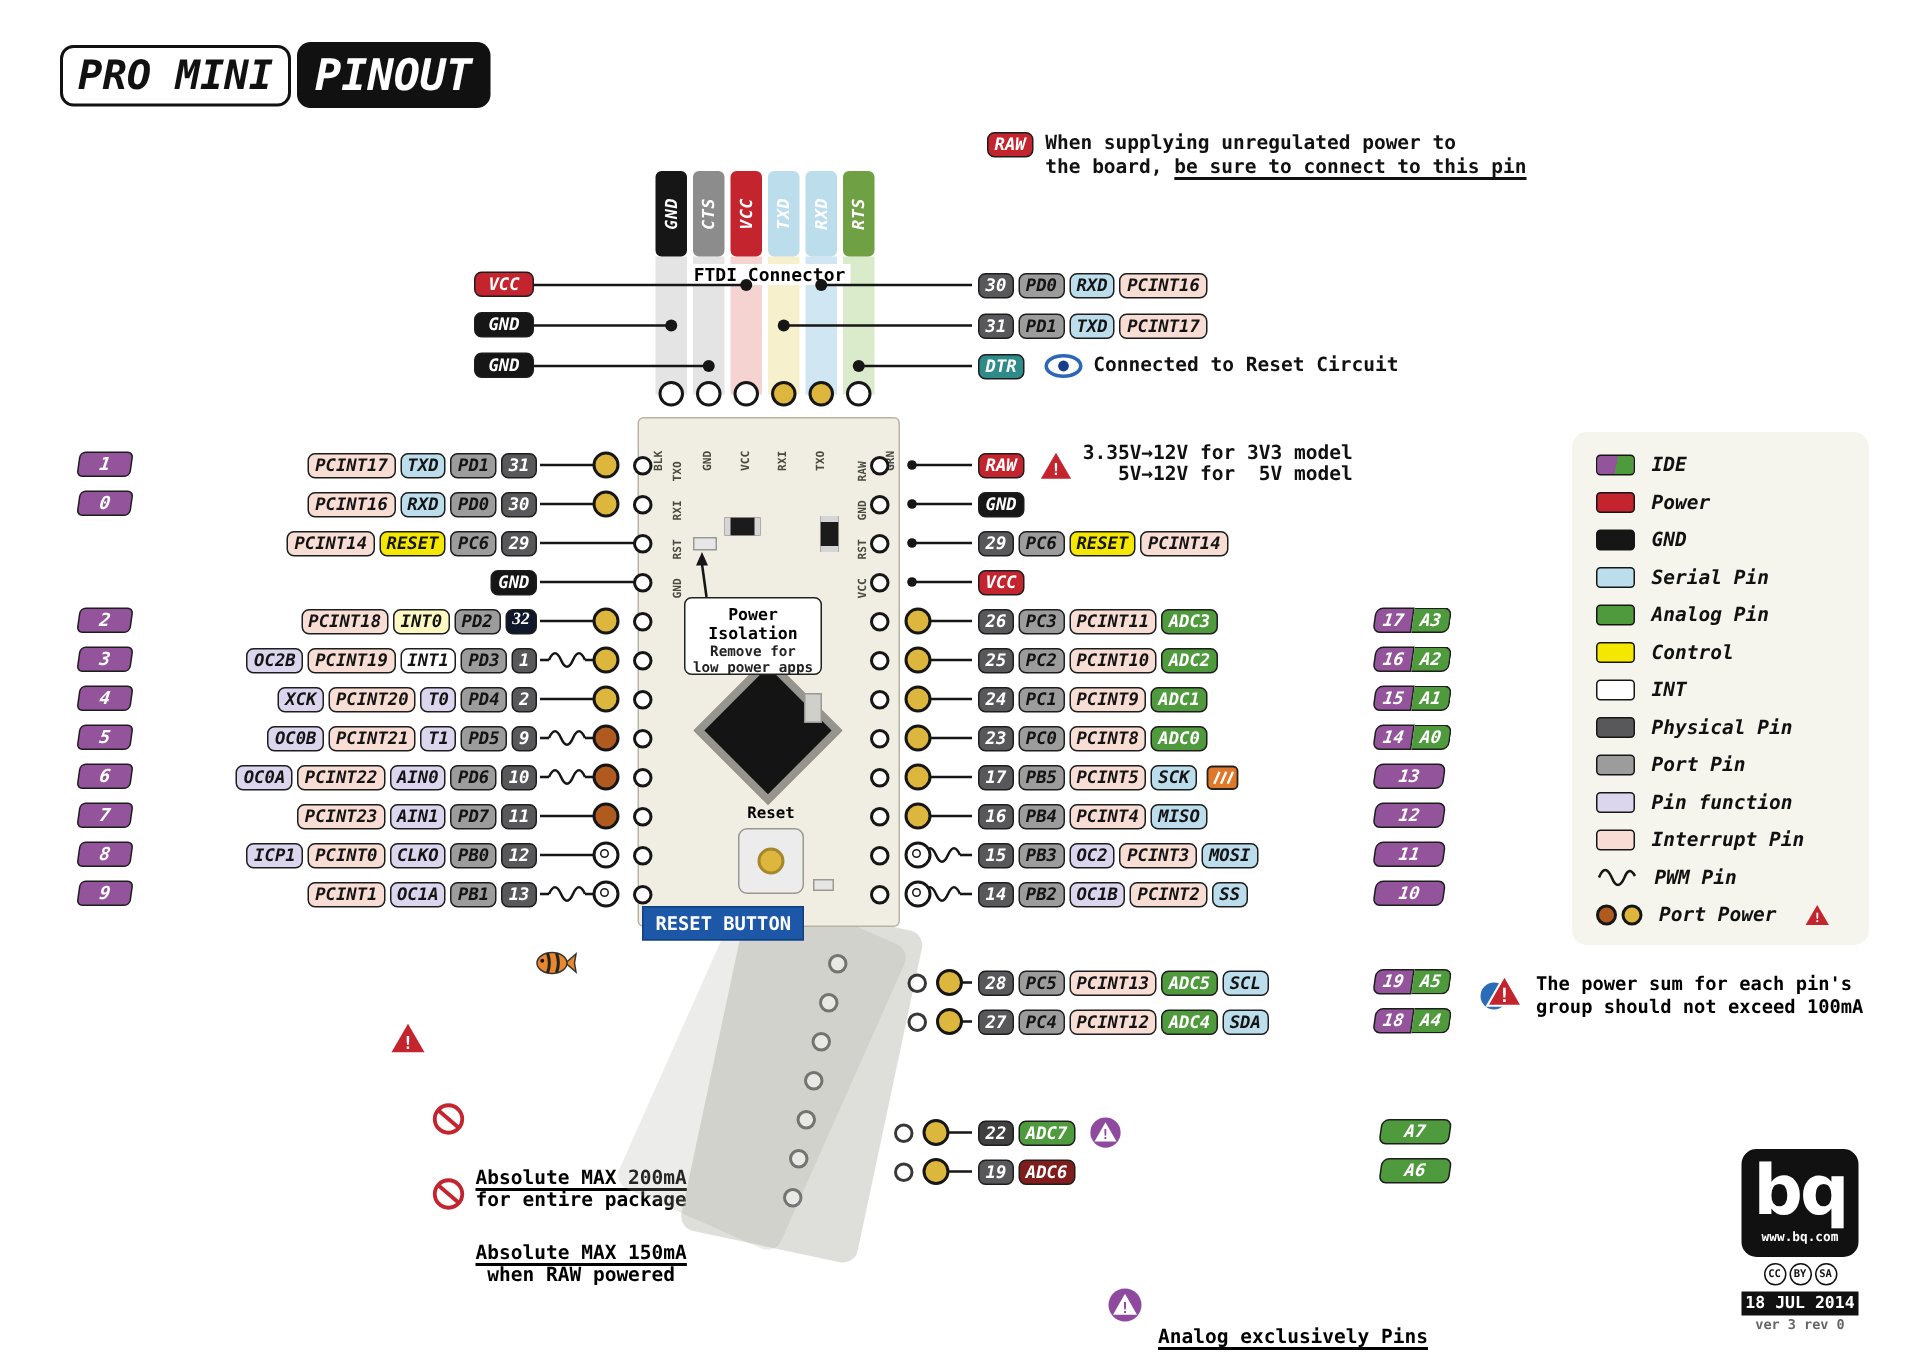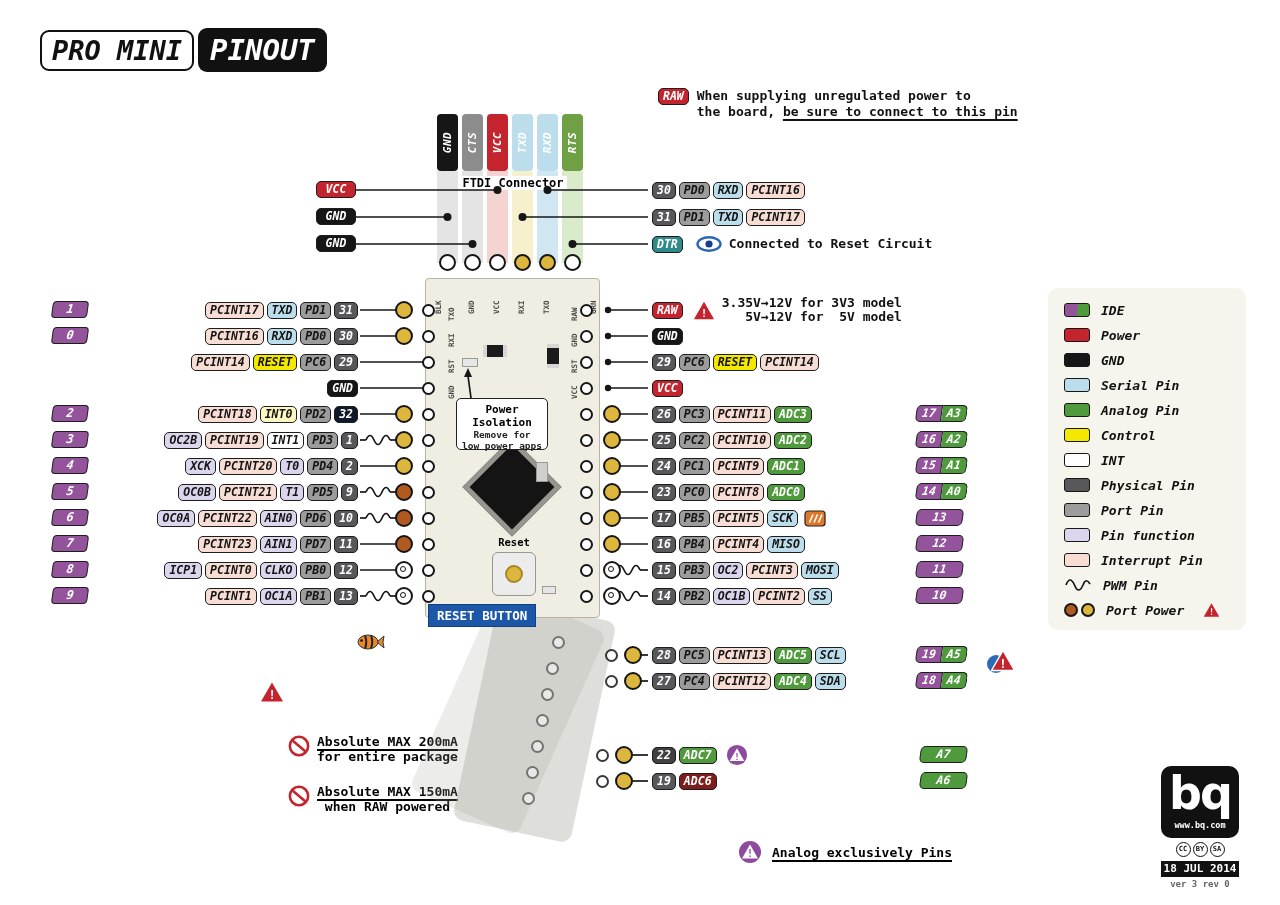--- a/index.html
+++ b/index.html
@@ -22,21 +22,21 @@
 .tpin{position:absolute;width:17px;height:17px;border:2.8px solid #161616;border-radius:50%;background:#fff;}
 .hole{position:absolute;width:13px;height:13px;border:2.2px solid #161616;border-radius:50%;background:#fff;}
 .bigpad{position:absolute;width:18px;height:18px;border:2.8px solid #161616;border-radius:50%;background:#fff;}
 .ringin{position:absolute;left:3px;top:3px;width:6px;height:6px;border:1.8px solid #161616;border-radius:50%;background:#fff;}
 .ftab{position:absolute;width:21px;height:57px;border-radius:4px;display:flex;align-items:center;justify-content:center;}
 .ftab span{transform:rotate(-90deg);font:italic bold 11px "DejaVu Sans Mono",monospace;color:#fff;letter-spacing:.5px;}
 
 
 .btxt{font:bold 13px/16px "DejaVu Sans Mono",monospace;color:#111;}
 .notetext{font:bold 13px/14px "DejaVu Sans Mono",monospace;color:#111;white-space:pre;}
-.uline{text-decoration:underline;text-decoration-thickness:1.5px;text-underline-offset:2.5px;}
+.uline{text-decoration:underline;text-decoration-thickness:1.5px;text-underline-offset:2.5px;margin-top:44px;}
 
 #title{position:absolute;left:40px;top:28px;display:flex;align-items:center;gap:4px;}
 #title .t1{border:2.5px solid #111;border-radius:9px;padding:3px 10px;font:italic bold 27px "DejaVu Sans Mono",monospace;background:#fff;color:#111;}
 #title .t2{background:#111;color:#fff;border-radius:9px;padding:5px 12px;font:italic bold 29px "DejaVu Sans Mono",monospace;}
 
 #raw-note{position:absolute;left:658px;top:88px;display:flex;gap:8px;align-items:flex-start;}
 .rawbadge{background:#C4242E;color:#fff;}
 
 #ftdi-label{position:absolute;left:433px;top:176px;width:160px;text-align:center;z-index:2;font:bold 12px "DejaVu Sans Mono",monospace;}
 #ftdi-label span{background:#fff;padding:0 3px;}
@@ -203,20 +203,24 @@
         </span>
       </div>
     </div>
 
   <div id="power-sum-note">
     <svg width="30" height="26" viewBox="0 0 30 26">
         <circle cx="10" cy="16" r="9" fill="#2A6CB5"></circle>
         <path d="M17 2.5 L28.5 22.5 H5.5 Z" fill="#C4242E" stroke="#fff" stroke-width="1.4"></path>
         <text x="17" y="20" text-anchor="middle" font-size="13" font-weight="bold" fill="#fff" font-family="monospace">!</text>
       </svg>
+    <div class="wtext">
+      <div>The power sum for each pin's</div>
+      <div>group should not exceed 100mA</div>
+    </div>
   </div>
 
   <div id="analog-note">
     <svg width="24" height="24" viewBox="0 0 24 24">
         <circle cx="12" cy="12" r="11" fill="#8D4A9E"></circle>
         <path d="M12 4.5 L20 18.5 H4 Z" fill="#fff"></path>
         <text x="12" y="17" text-anchor="middle" font-size="10" font-weight="bold" fill="#8D4A9E" font-family="monospace">!</text>
       </svg>
     <span class="uline">Analog exclusively Pins</span>
   </div>
@@ -388,21 +392,21 @@
     <div class="prow pend" style="position: absolute; left: 96px; top: 378px; width: 262px; z-index: 5;">
       <span class="badge" style="background: rgb(22, 22, 22); color: rgb(255, 255, 255);">GND</span>
     </div>
     <div class="bigpad" style="position: absolute; left: 395px; top: 405px; z-index: 4; background: rgb(221, 182, 62);"></div>
     <div class="hole" style="position: absolute; left: 421.5px; top: 407.5px; z-index: 4;"></div>
     <div class="idebadge" style="position: absolute; left: 52px; top: 405px; width: 36px; z-index: 5; background: rgb(148, 84, 155);">2</div>
     <div class="prow pend" style="position: absolute; left: 96px; top: 404px; width: 262px; z-index: 5;">
       <span class="badge" style="background: rgb(247, 221, 212); color: rgb(20, 20, 20);">PCINT18</span>
       <span class="badge" style="background: #fef9c3; color: rgb(20, 20, 20);">INT0</span>
       <span class="badge" style="background: rgb(156, 156, 156); color: rgb(20, 20, 20);">PD2</span>
-      <span class="badge" style="background: #0f172a; color: rgb(255, 255, 255);">32</span>
+      <span class="badge" style="background: #0f172a; color: rgb(255, 255, 255); font-family: Liberation Serif, serif;">32</span>
     </div>
     <div class="bigpad" style="position: absolute; left: 395px; top: 431px; z-index: 4; background: rgb(221, 182, 62);"></div>
     <div class="hole" style="position: absolute; left: 421.5px; top: 433.5px; z-index: 4;"></div>
     <div class="idebadge" style="position: absolute; left: 52px; top: 431px; width: 36px; z-index: 5; background: rgb(148, 84, 155);">3</div>
     <div class="prow pend" style="position: absolute; left: 96px; top: 430px; width: 262px; z-index: 5;">
       <span class="badge" style="background: rgb(219, 214, 237); color: rgb(20, 20, 20);">OC2B</span>
       <span class="badge" style="background: rgb(247, 221, 212); color: rgb(20, 20, 20);">PCINT19</span>
       <span class="badge" style="background: rgb(255, 255, 255); color: rgb(20, 20, 20);">INT1</span>
       <span class="badge" style="background: rgb(156, 156, 156); color: rgb(20, 20, 20);">PD3</span>
       <span class="badge" style="background: rgb(88, 88, 90); color: rgb(255, 255, 255);">1</span>

